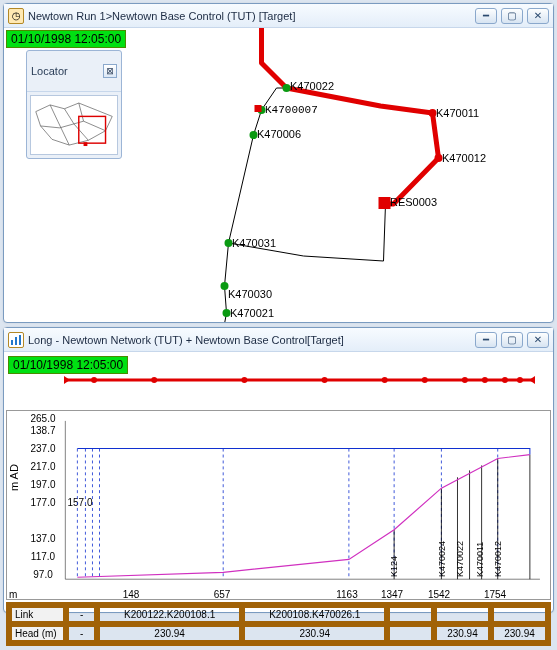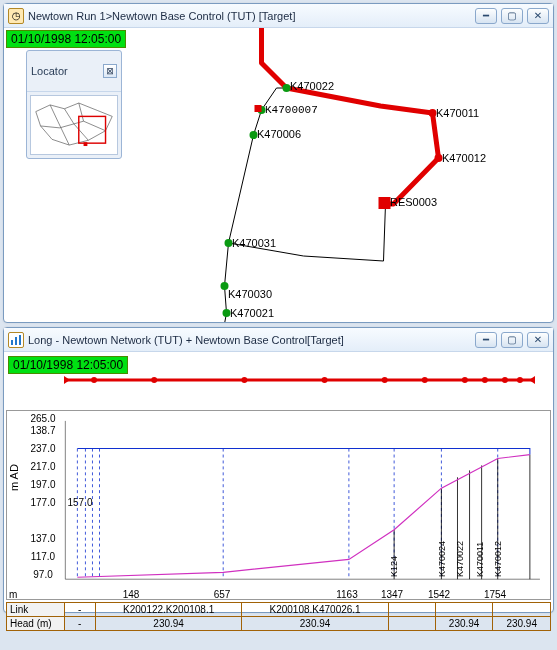--- a/index.html
+++ b/index.html
@@ -161,21 +161,21 @@
   }
   .overview-strip svg { width:100%; height:100%; }
   .data-table {
     margin-top: 2px;
     width: 100%;
     border-collapse: collapse;
     font-size:10px;
     table-layout: fixed;
   }
   .data-table td, .data-table th {
-    border: 1px solid #a16207;
+    border: 6px solid #a16207;
     padding: 1px 3px;
     white-space: nowrap;
     overflow: hidden;
   }
   .data-table th {
     background: #f2f2f2;
     text-align: left;
     font-weight: normal;
   }
   .center { text-align:center; }

